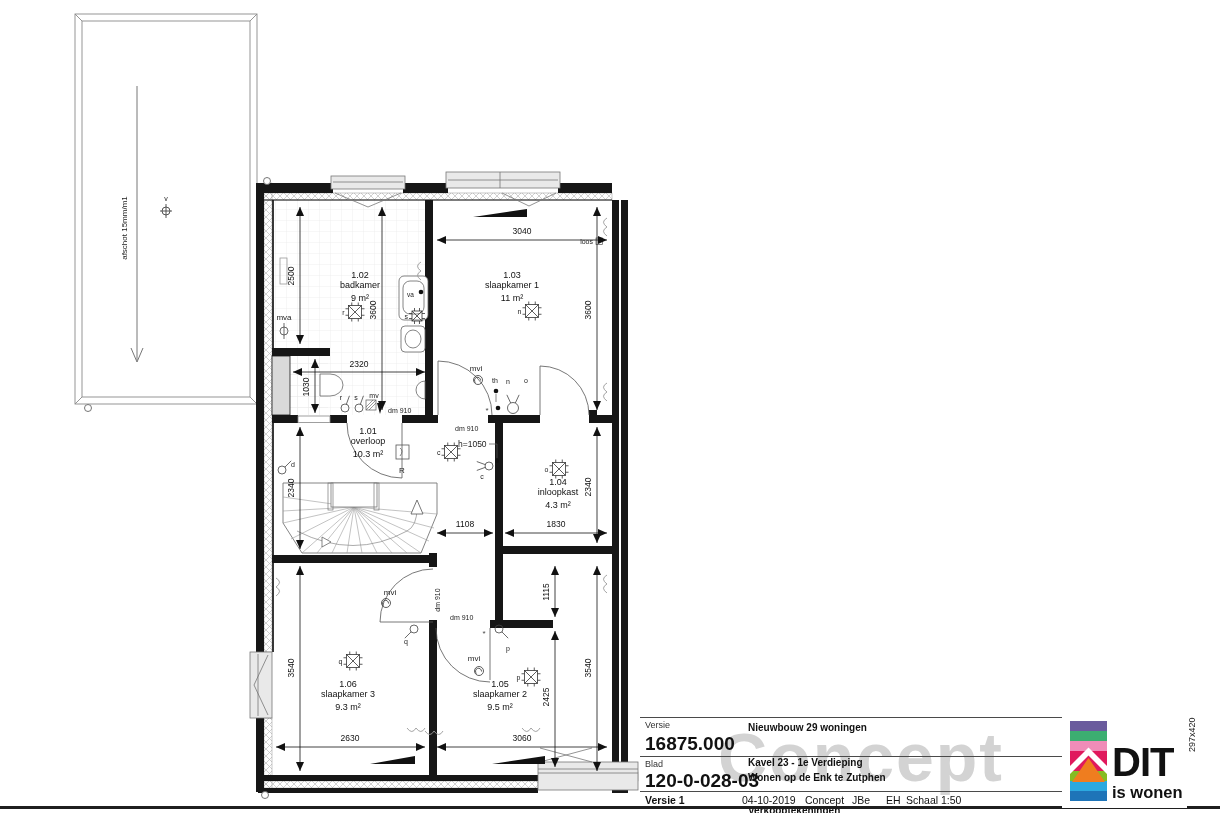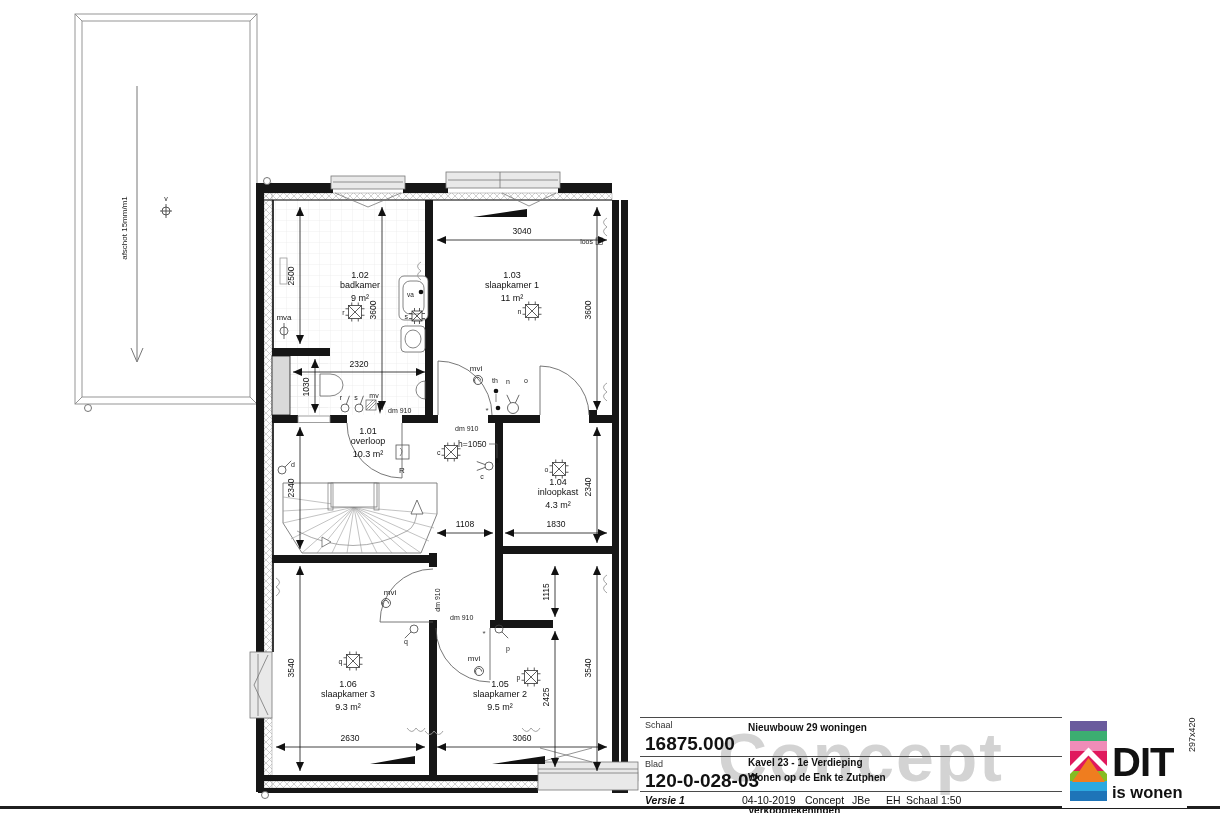--- a/index.html
+++ b/index.html
@@ -8,21 +8,21 @@
   #plan-svg{position:absolute;left:0;top:0;}
   
   #watermark{position:absolute;left:718px;top:718px;font-size:68px;font-weight:600;
              color:#d3d3d3;letter-spacing:2px;z-index:1;}
   .tb-line{position:absolute;background:#4a4a4a;z-index:2;}
   .tb-text{position:absolute;z-index:3;white-space:nowrap;}
   .tb-label{font-size:9px;color:#333;}
   .tb-big{font-size:19px;font-weight:bold;color:#111;}
   .tb-mid{font-size:10px;color:#111;font-weight:bold;}
   .tb-row{font-size:10.5px;color:#111;}
-  .bold{font-weight:bold;font-style:italic;}
+  .bold{font-weight:bold;}
   #sheet-bottom{position:absolute;left:0;top:806px;width:1220px;height:3px;background:#1f1f1f;z-index:4;}
   #paper-size{position:absolute;left:1187px;top:752px;font-size:9px;color:#222;
               transform:rotate(-90deg);transform-origin:left top;z-index:3;}
   #logo-box{position:absolute;left:1062px;top:716px;z-index:5;background:#fff;}
 </style>
 </head>
 <body>
 
 <div id="page">
 
@@ -427,21 +427,21 @@
 </svg>
 
 <div id="watermark">Concept</div>
 
 <div class="tb-line" style="left:640px;top:717px;width:545px;height:1px;"></div>
 <div class="tb-line" style="left:640px;top:756px;width:545px;height:1px;"></div>
 <div class="tb-line" style="left:640px;top:791px;width:545px;height:1px;"></div>
 <div class="tb-line" style="left:1185px;top:717px;width:1px;height:90px;"></div>
 <div id="sheet-bottom"></div>
 
-<div class="tb-text tb-label" style="left:645px;top:720px;">Schaal</div>
+<div class="tb-text tb-label" style="left:645px;top:720px;">Versie</div>
 <div class="tb-text tb-big" style="left:645px;top:733px;">16875.000</div>
 <div class="tb-text tb-mid" style="left:748px;top:722px;">Nieuwbouw 29 woningen</div>
 <div class="tb-text tb-mid" style="left:748px;top:738px;margin-top:34px;">Wonen op de Enk te Zutphen</div>
 
 <div class="tb-text tb-label" style="left:645px;top:759px;">Blad</div>
 <div class="tb-text tb-big" style="left:645px;top:770px;">120-0-028-03</div>
 <div class="tb-text tb-mid" style="left:748px;top:757px;">Kavel 23 - 1e Verdieping</div>
 <div class="tb-text tb-mid" style="left:748px;top:773px;margin-top:32px;">Verkooptekeningen</div>
 
 <div class="tb-text tb-row bold" style="left:645px;top:794px;">Versie 1</div>

